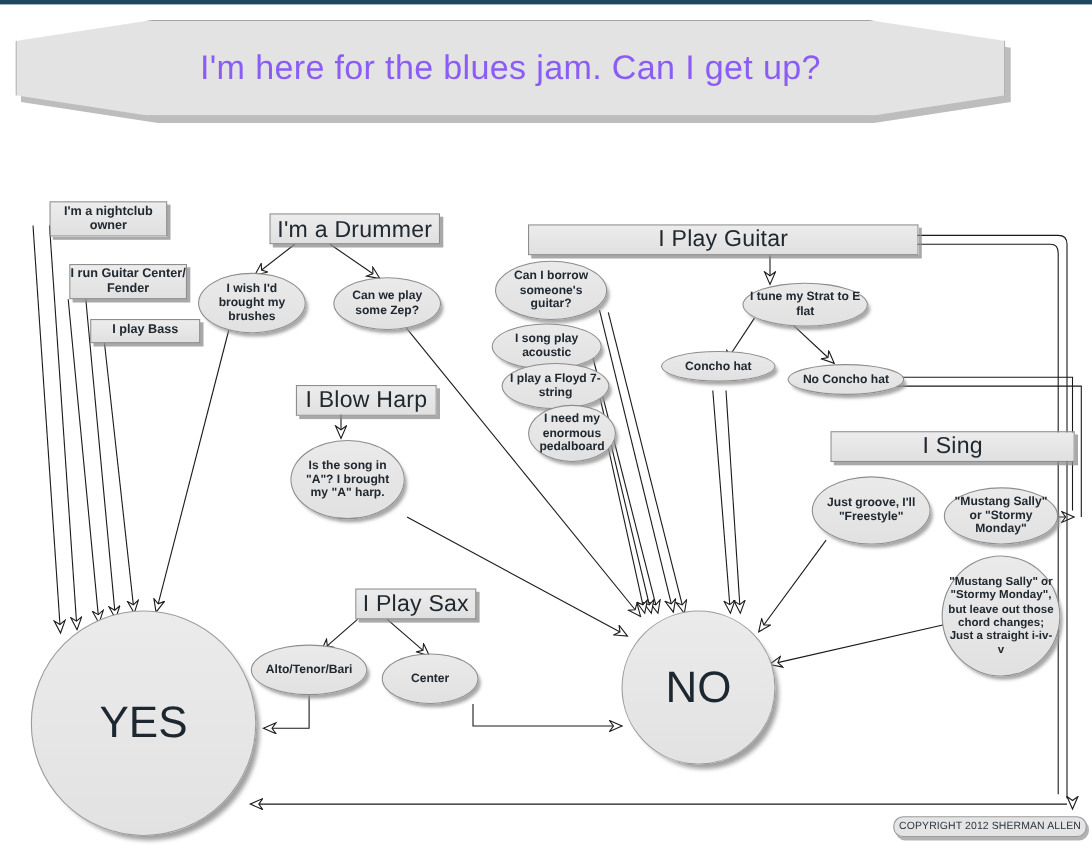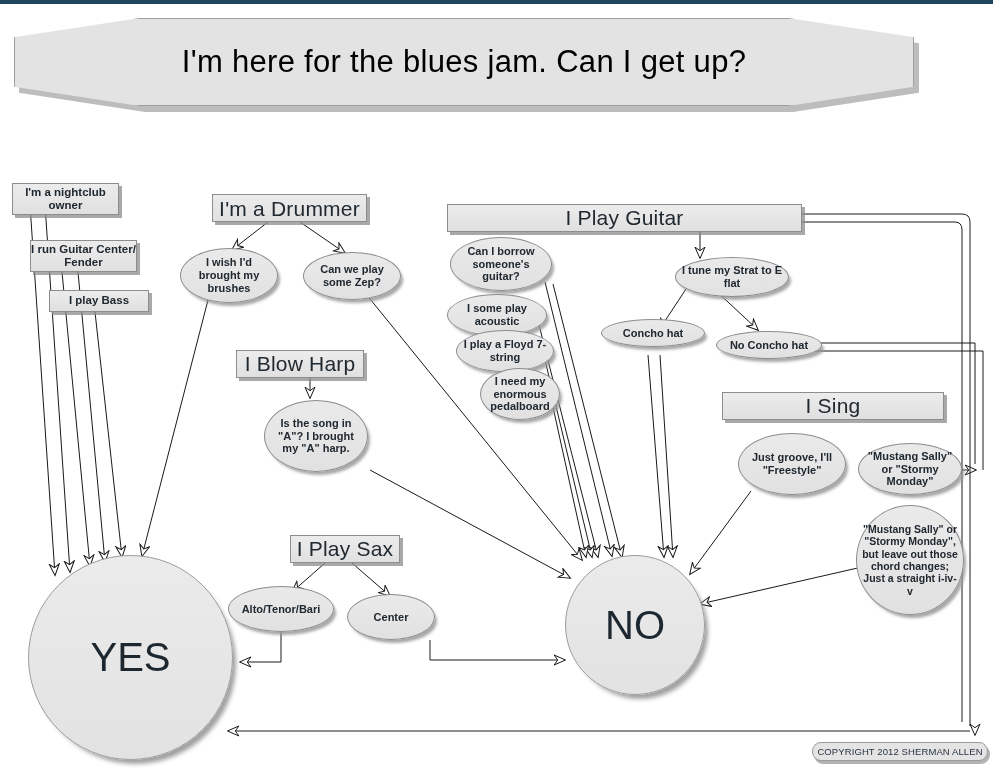--- a/index.html
+++ b/index.html
@@ -34,20 +34,21 @@
     color: #202830;
     background: #e4e4e4;
     border: 1px solid #9a9a9a;
     z-index: 5;
   }
   
   .rect {
     background: linear-gradient(180deg,#ececec 0%,#e0e0e0 100%);
     border: 1px solid #8d8d8d;
     box-shadow: 3px 3px 0 rgba(140,140,140,0.75);
+    margin-left: 33px;
   }
   .rect.big  { font-size: 21px; font-weight: 400; letter-spacing: .2px; }
   .rect.small{ font-size: 11.5px; font-weight: bold; line-height: 1.15; }
   
   .ell {
     background: linear-gradient(180deg,#eaeaea 0%,#e1e1e1 100%);
     border: 1px solid #8d8d8d;
     border-radius: 50%;
     font-size: 11px;
     font-weight: bold;
@@ -80,21 +81,21 @@
   }
   #title-banner .shadow {
     position: absolute; left: 5px; top: 6px; right: -5px; bottom: -6px;
     background: #bdbdbd;
     clip-path: polygon(0 22%, 14% 0, 86% 0, 100% 22%, 100% 78%, 86% 100%, 14% 100%, 0 78%);
     z-index: -1;
   }
   #title-banner .txt {
     position: absolute; inset: 0;
     display: flex; align-items: center; justify-content: center;
-    font-size: 31px; color: #000000; font-weight: 400;
+    font-size: 31px; color: #8b5cf6; font-weight: 400;
     letter-spacing: .3px;
   }
   
   #copyright {
     position: absolute;
     left: 812px; top: 742px;
     width: 176px; height: 19px;
     display: flex; align-items: center; justify-content: center;
     background: #e4e4e4;
     border: 1px solid #9a9a9a;
@@ -270,21 +271,21 @@
 
   <div class="node ell" style="left:303px; top:252px; width:98px; height:48px;">
     <span>Can we play some Zep?</span>
   </div>
 
   <div class="node ell" style="left:450px; top:237px; width:102px; height:54px;">
     <span>Can I borrow someone's guitar?</span>
   </div>
 
   <div class="node ell" style="left:447px; top:294px; width:100px; height:42px;">
-    <span>I some play acoustic</span>
+    <span>I song play acoustic</span>
   </div>
 
   <div class="node ell" style="left:456px; top:330px; width:98px; height:42px;text-align:center;">
     <span>I play a Floyd 7-string</span>
   </div>
 
   <div class="node ell" style="left:480px; top:368px; width:80px; height:52px;">
     <span>I need my enormous pedalboard</span>
   </div>
 

